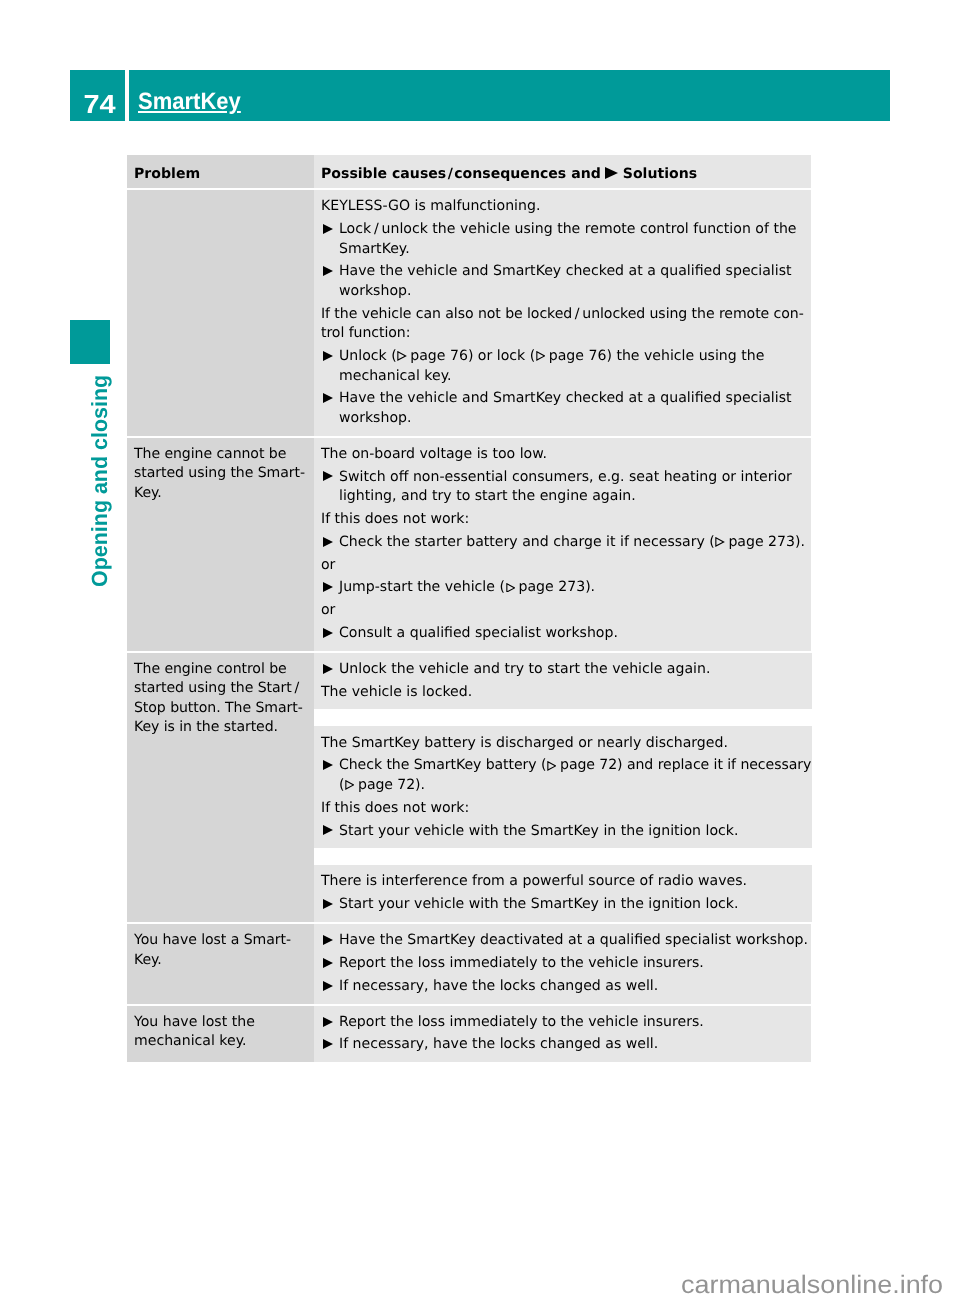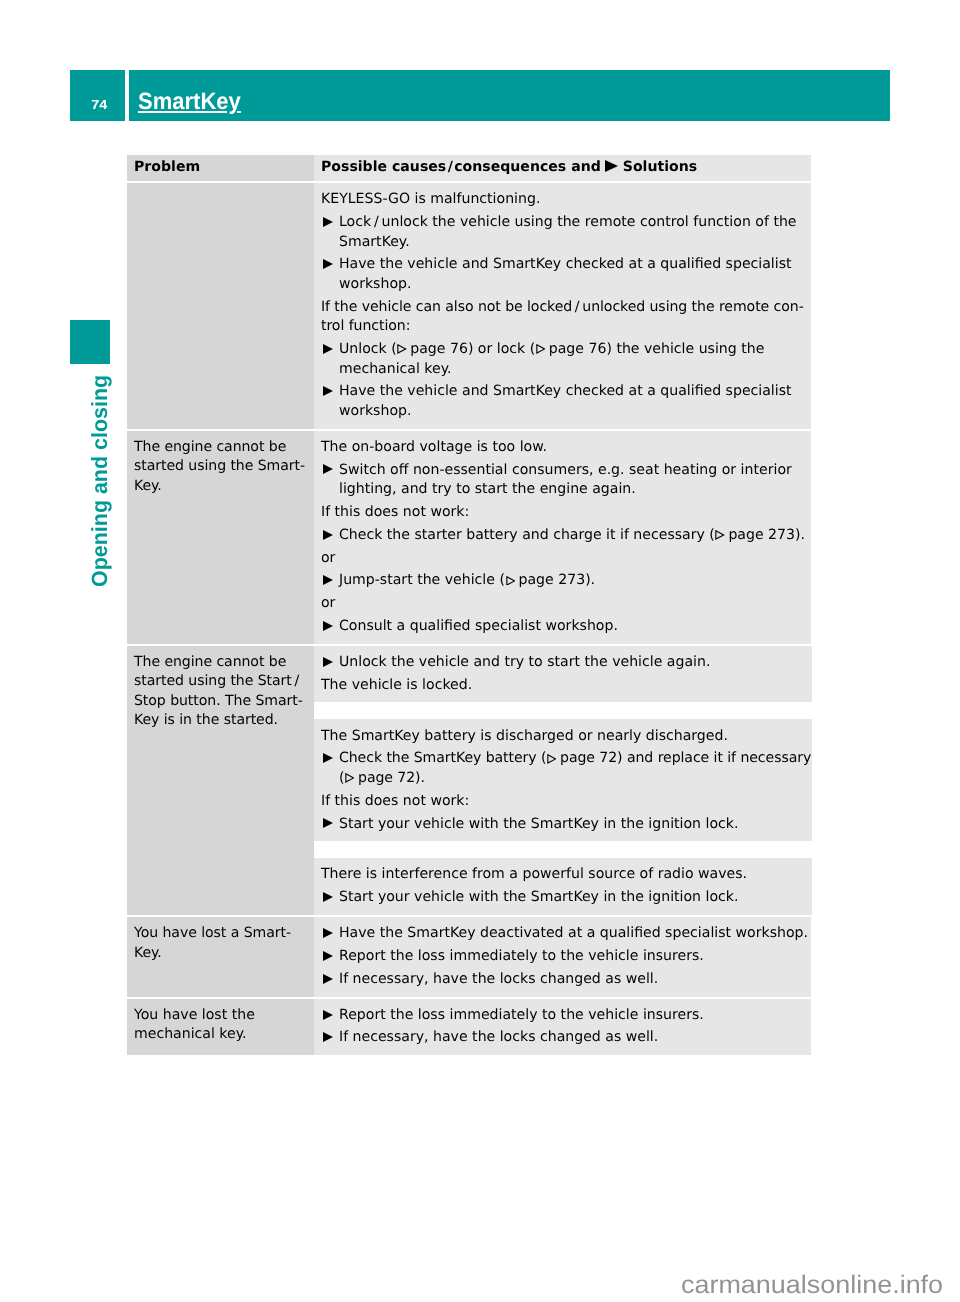--- a/index.html
+++ b/index.html
@@ -3,37 +3,37 @@
 <meta charset="utf-8">
 <title>SmartKey</title>
 <style>
   html,body{margin:0;padding:0;}
   *{box-sizing:border-box;-webkit-font-smoothing:antialiased;text-rendering:geometricPrecision;}
   body{width:960px;height:1302px;background:#ffffff;font-family:"DejaVu Sans",sans-serif;overflow:hidden;}
   .page{position:relative;width:960px;height:1302px;}
   
   .hdr{position:absolute;left:70.2px;top:70.3px;height:50.4px;}
   .hdr-num{position:absolute;left:0;top:0;width:55.2px;height:50.4px;background:#009a99;color:#fff;
-    font-family:"Liberation Sans",sans-serif;font-weight:bold;font-size:13px;display:flex;align-items:center;justify-content:center;}
+    font-family:"Liberation Sans",sans-serif;font-weight:bold;font-size:26px;display:flex;align-items:center;justify-content:center;}
   .hdr-bar{position:absolute;left:58.5px;top:0;width:761.7px;height:50.4px;background:#009a99;color:#fff;
     font-family:"Liberation Sans",sans-serif;font-weight:bold;font-size:23.5px;display:flex;align-items:center;text-decoration:underline;}
   .numtxt{display:inline-block;transform:scaleX(1.11);position:relative;top:9px;left:1.5px;}
   .hdr-title{margin-left:9.2px;position:relative;top:6px;display:inline-block;transform:scaleX(0.937);transform-origin:left center;}
   
   .tab-sq{position:absolute;left:70.1px;top:319.5px;width:40.3px;height:44.3px;background:#009a99;}
   .tab-txt{position:absolute;left:89px;top:375px;color:#009a99;font-family:"Liberation Sans",sans-serif;
     font-weight:bold;font-size:22px;white-space:nowrap;transform-origin:0 0;transform:rotate(-90deg) translate(-212px,0) scaleX(0.975);line-height:22px;}
   
   .tbl{position:absolute;left:127px;top:154.8px;width:684px;}
   .row{display:flex;margin-bottom:2px;align-items:stretch;}
   .c1{width:187px;background:#d6d6d6;flex:0 0 187px;}
   .c2wrap{flex:1 1 auto;display:flex;flex-direction:column;}
   .c2{background:#e6e6e6;flex:1 1 auto;}
   .c2.sub{margin-top:17px;}
-  .hrow .c1,.hrow .c2{font-weight:bold;padding-top:3px;padding-bottom:4.0px;}
+  .hrow .c1,.hrow .c2{font-weight:bold;padding-top:10px;padding-bottom:4.0px;}
     .cellpad{padding:7.1px 1px 7.3px 7px;font-size:14.1px;line-height:19.45px;color:#000;hyphens:manual;-webkit-hyphens:manual;}
   .para{position:relative;}
   .para+.para{margin-top:3.4px;}
   .bullet{padding-left:18px;}
   .bmark{position:absolute;left:2.3px;top:3.9px;}
   .bl-solid{display:inline-block;width:0;height:0;border-left:10.4px solid #000;border-top:5.8px solid transparent;border-bottom:5.8px solid transparent;vertical-align:baseline;}
   .hdr2 .bl-solid{border-left-width:13.5px;border-top-width:6.8px;border-bottom-width:6.8px;margin:0 5px 1.5px 4px;vertical-align:middle;}
   .xref{white-space:nowrap;}
   .fline{display:block;white-space:nowrap;letter-spacing:-0.075px;}
   .c1 .fline{white-space:normal;}
@@ -96,21 +96,21 @@
               <div class="para bullet"><span class="bl-solid bmark"></span><span class="ptxt">Jump-start the vehicle (<span class="xref"><span class="bl-hollow"><svg width="9.4" height="9.8" viewBox="0 0 9.4 9.8" aria-hidden="true">
                         <path d="M0.85 0.8 L8.7 4.9 L0.85 9.0 Z" fill="none" stroke="#000" stroke-width="1.1"></path>
                       </svg></span><span class="xreft">page 273</span></span>).</span></div>
               <div class="para"><span class="ptxt">or</span></div>
               <div class="para bullet"><span class="bl-solid bmark"></span><span class="ptxt">Consult a qualified specialist workshop.</span></div>
             </div>
           </div>
         </div>
         <div class="row">
           <div class="c1 cellpad">
-            <div class="para"><span class="ptxt"><span class="fline">The engine cannot be started using the Start /</span><span class="fline">Stop button. The Smart<span>-</span></span><span class="fline">Key is in the started.</span></span></div>
+            <div class="para"><span class="ptxt"><span class="fline">The engine control be started using the Start /</span><span class="fline">Stop button. The Smart<span>-</span></span><span class="fline">Key is in the started.</span></span></div>
           </div>
           <div class="c2wrap">
             <div class="c2 cellpad">
               <div class="para bullet"><span class="bl-solid bmark"></span><span class="ptxt">Unlock the vehicle and try to start the vehicle again.</span></div>
               <div class="para"><span class="ptxt">The vehicle is locked.</span></div>
             </div>
             <div class="c2 cellpad sub">
               <div class="para"><span class="ptxt">The SmartKey battery is discharged or nearly discharged.</span></div>
               <div class="para bullet"><span class="bl-solid bmark"></span><span class="ptxt"><span class="fline">Check the SmartKey battery (<span class="xref"><span class="bl-hollow"><svg width="9.4" height="9.8" viewBox="0 0 9.4 9.8" aria-hidden="true">
                           <path d="M0.85 0.8 L8.7 4.9 L0.85 9.0 Z" fill="none" stroke="#000" stroke-width="1.1"></path>

